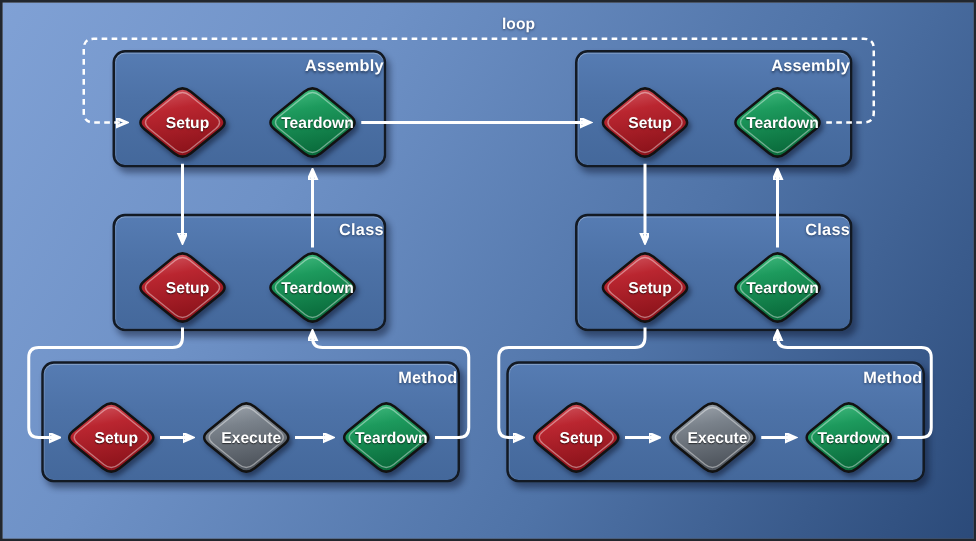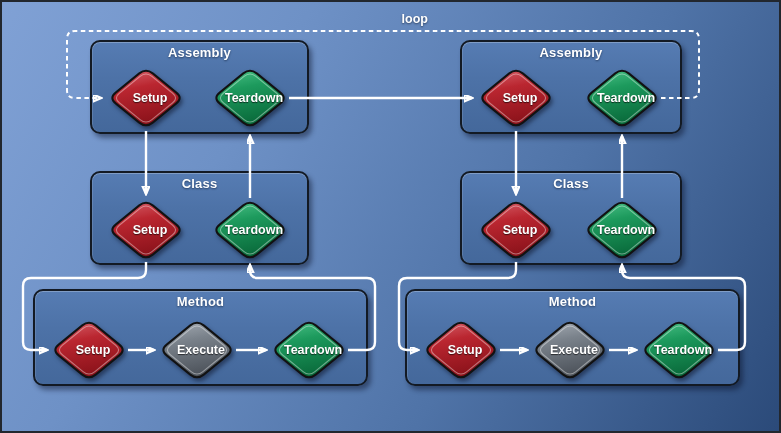--- a/index.html
+++ b/index.html
@@ -17,21 +17,21 @@
     position:absolute;
     box-sizing:border-box;
     border:2px solid #131a24;
     border-radius:10px;
     background:linear-gradient(180deg,#567cb3 0%,#4d72a7 40%,#44689b 100%);
     box-shadow:3px 4px 5px rgba(8,16,38,.45), inset 0 1px 0 rgba(255,255,255,.25), inset 1px 0 0 rgba(255,255,255,.12);
     z-index:1;
   }
   .container-title{
     position:absolute;top:3px;left:0;right:0;
-    text-align:center;
+    text-align:right;
     color:#fff;font-size:13px;font-weight:bold;
     text-shadow:0 1px 2px rgba(10,20,40,.55);
     letter-spacing:.2px;
   }
   .diamond{
     position:absolute;width:78px;height:64px;z-index:2;
   }
   .diamond svg{position:absolute;left:0;top:0;filter:drop-shadow(2px 3px 2px rgba(8,14,34,.5));}
   .dlabel{
     position:absolute;left:4px;top:0;width:78px;height:64px;

